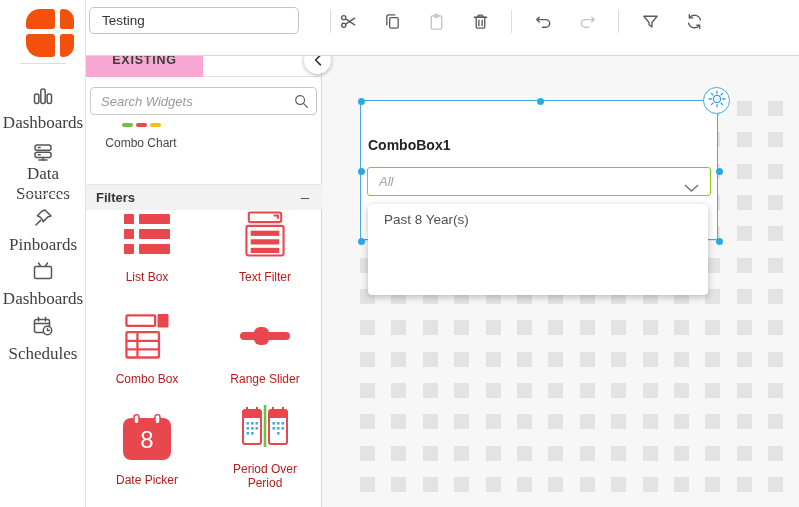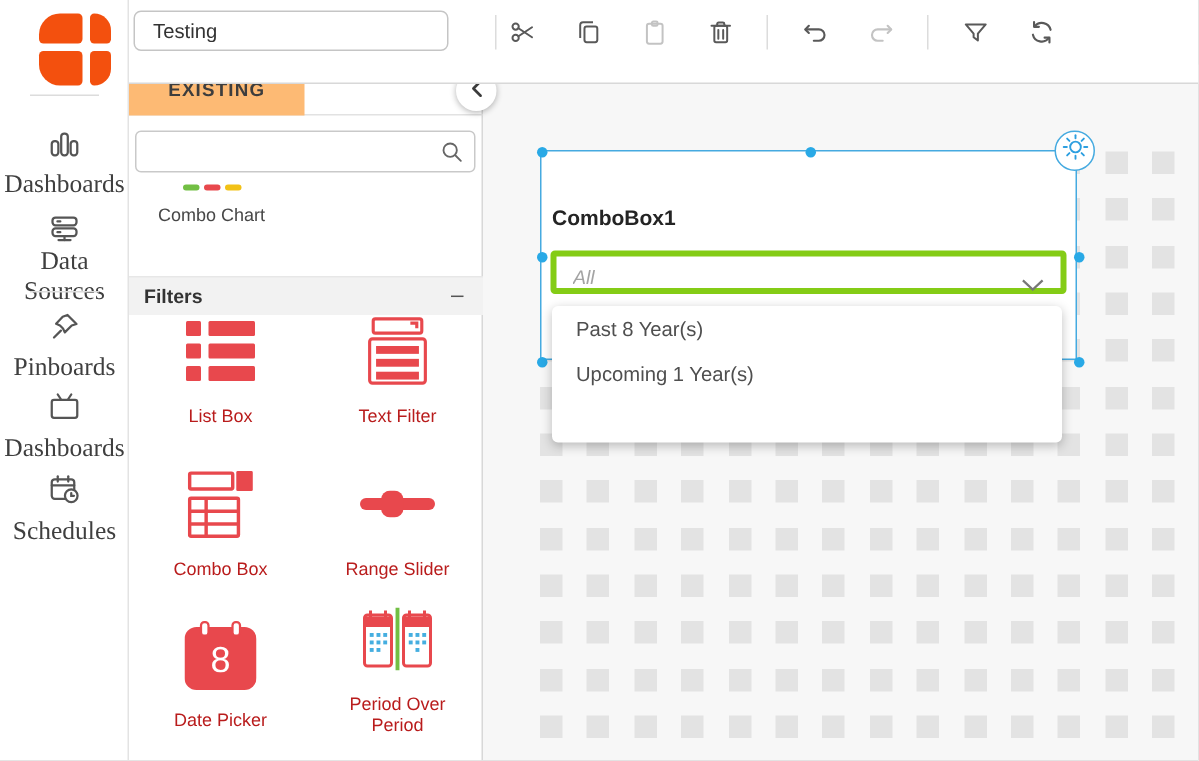--- a/index.html
+++ b/index.html
@@ -27,21 +27,21 @@
   #topbar { position:absolute; left:86px; top:0; width:713px; height:56px; background:#fff; border-bottom:1px solid #d8d8d8; z-index:5; }
   #name-input { position:absolute; left:3px; top:7px; width:210px; height:27px; border:1px solid #c5c5c5; border-radius:5px; padding:0 12px; font-size:13.5px; color:#333; font-family:"Liberation Sans",sans-serif; outline:none; background:#fff;}
   .tb-sep { width:1px; height:23px; background:#dcdcdc; margin:0 9px; align-self:center; }
   #tb-buttons { position:absolute; left:240px; top:2px; height:38px; display:flex; align-items:center; }
   .tb-btn { width:34px; height:32px; display:flex; align-items:center; justify-content:center; color:#595959; cursor:pointer; margin:0 5px; }
   .tb-btn svg { width:19px; height:19px; }
   .tb-btn.disabled { color:#c3c3c3; cursor:default; }
   
   #panel { position:absolute; left:86px; top:43px; width:236px; height:464px; background:#fff; border-right:1px solid #d8d8d8; z-index:4; }
   #tabbar { position:absolute; left:0; top:0; width:236px; height:34px; display:flex; border-bottom:1px solid #e2e2e2; }
-  .tab { height:34px; display:flex; align-items:center; justify-content:center; font-size:12.5px; font-weight:bold; letter-spacing:.8px; cursor:pointer; color:#3d3d3d; background:#fdba74; }
+  .tab { height:34px; display:flex; align-items:center; justify-content:center; font-size:12.5px; font-weight:bold; letter-spacing:.8px; cursor:pointer; color:#3d3d3d; background:#f9a8d4; }
   .tab.active { background:#fff; color:#1a6fe8; box-shadow: inset 0 -3px 0 #1a6fe8; }
   .tab:nth-child(1) { width:117px; }
   .tab:nth-child(2) { flex:1; }
   #collapse-btn { position:absolute; left:218px; top:4px; width:27px; height:27px; border-radius:50%; background:#fff; box-shadow:0 1px 4px rgba(0,0,0,.3); display:flex; align-items:center; justify-content:center; cursor:pointer; z-index:8; }
   #collapse-btn svg { width:8px; height:12px; }
   #search-wrap { position:absolute; left:4px; top:44px; width:227px; height:28px; border:1px solid #c9c9c9; border-radius:4px; background:#fff; }
   #search-input { position:absolute; left:0; top:0; width:198px; height:26px; border:none; outline:none; padding:0 0 0 10px; font-size:13px; color:#444; font-family:"Liberation Sans",sans-serif; background:transparent; }
   #search-input::placeholder { font-style:italic; color:#9a9a9a; }
   #search-icon { position:absolute; right:7px; top:5px; width:16px; height:16px; }
   #search-icon svg { width:16px; height:16px; }
@@ -56,21 +56,21 @@
   .widget-cell .w-icon { height:50px; display:flex; align-items:center; justify-content:center; }
   .widget-cell .w-label { margin-top:11px; font-size:12px; color:#b91c1c; line-height:14px; padding:0 10px; }
   
   #canvas { position:absolute; left:322px; top:43px; width:477px; height:464px; background:#f7f7f7; overflow:hidden; }
   #grid { position:absolute; left:38px; top:58px; display:grid; grid-template-columns:repeat(14,15px); grid-auto-rows:15px; column-gap:16.4px; row-gap:16.33px; z-index:0; }
   .sq { width:15px; height:15px; background:#e3e3e3; }
   #card { position:absolute; left:38px; top:57px; width:358px; height:140px; background:#fff; z-index:1; }
   #selection { position:absolute; left:38px; top:57px; width:358px; height:140px; border:1px solid #45aae0; z-index:2; pointer-events:none; }
   .handle { position:absolute; width:7px; height:7px; border-radius:50%; background:#29a9e6; pointer-events:auto; cursor:move; }
   #widget-title { position:absolute; left:46px; top:94px; font-size:14px; font-weight:bold; color:#242424; z-index:3; }
-  #combo-wrap { position:absolute; left:45px; top:124px; width:344px; height:29px; border:4px solid #84cc16; border-radius:3px; background:#fff; z-index:3; cursor:pointer; }
+  #combo-wrap { position:absolute; left:45px; top:124px; width:344px; height:29px; border:1px solid #84cc16; border-radius:3px; background:#fff; z-index:3; cursor:pointer; }
   #combo-input { position:absolute; left:0; top:0; width:310px; height:27px; border:none; outline:none; padding:0 0 0 11px; font-size:13px; color:#555; background:transparent; font-family:"Liberation Sans",sans-serif; }
   #combo-input::placeholder { font-style:italic; color:#a3a3a3; }
   #combo-chevron { position:absolute; right:11px; top:10px; width:15px; height:9px; }
   #gear-btn { position:absolute; left:381px; top:44px; width:27px; height:27px; border-radius:50%; background:#fff; border:1px solid #45aae0; display:flex; align-items:center; justify-content:center; z-index:4; cursor:pointer; }
   #gear-btn svg { width:22px; height:22px; }
   #dropdown { position:absolute; left:46px; top:161px; width:340px; height:91px; background:#fff; border-radius:4px; box-shadow:0 2px 7px rgba(0,0,0,.25); z-index:5; padding-top:1px; }
   .dd-option { height:30px; line-height:30px; padding-left:16px; font-size:13.5px; color:#4f4f4f; cursor:pointer; }
 </style>
 </head>
 <body>
@@ -231,20 +231,21 @@
       <div class="tab">EXISTING</div>
     </div>
   <div id="collapse-btn">
     <span>
       <svg viewBox="0 0 10 14">
           <path d="M8 1 2 7l6 6" fill="none" stroke="#3c3c3c" stroke-width="2.2" stroke-linecap="round" stroke-linejoin="round"></path>
         </svg>
     </span>
   </div>
   <div id="search-wrap">
+    <input id="search-input" placeholder="Search Widgets" style="">
     <span id="search-icon">
       <svg viewBox="0 0 18 18">
           <g fill="none" stroke="#666" stroke-width="1.4" stroke-linecap="round">
             <circle cx="8" cy="8" r="5"></circle>
             <line x1="12" y1="12" x2="16" y2="16"></line>
           </g>
         </svg>
     </span>
   </div>
   <div id="partial-item">
@@ -581,15 +582,14 @@
         <line x1="6.2" y1="13" x2="3.7" y2="13"></line>
             <line x1="8.2" y1="8.2" x2="6.4" y2="6.4"></line>
         <line x1="13" y1="6.2" x2="13" y2="3.7"></line>
             <line x1="17.8" y1="8.2" x2="19.6" y2="6.4"></line>
       </g>
         </svg>
     </span>
   </div>
   <div id="dropdown">
       <div class="dd-option">Past 8 Year(s)</div>
-      <div class="dd-option">Upcoming 1 Year(s)</div>
     </div>
 </div>
 
 </body></html>

